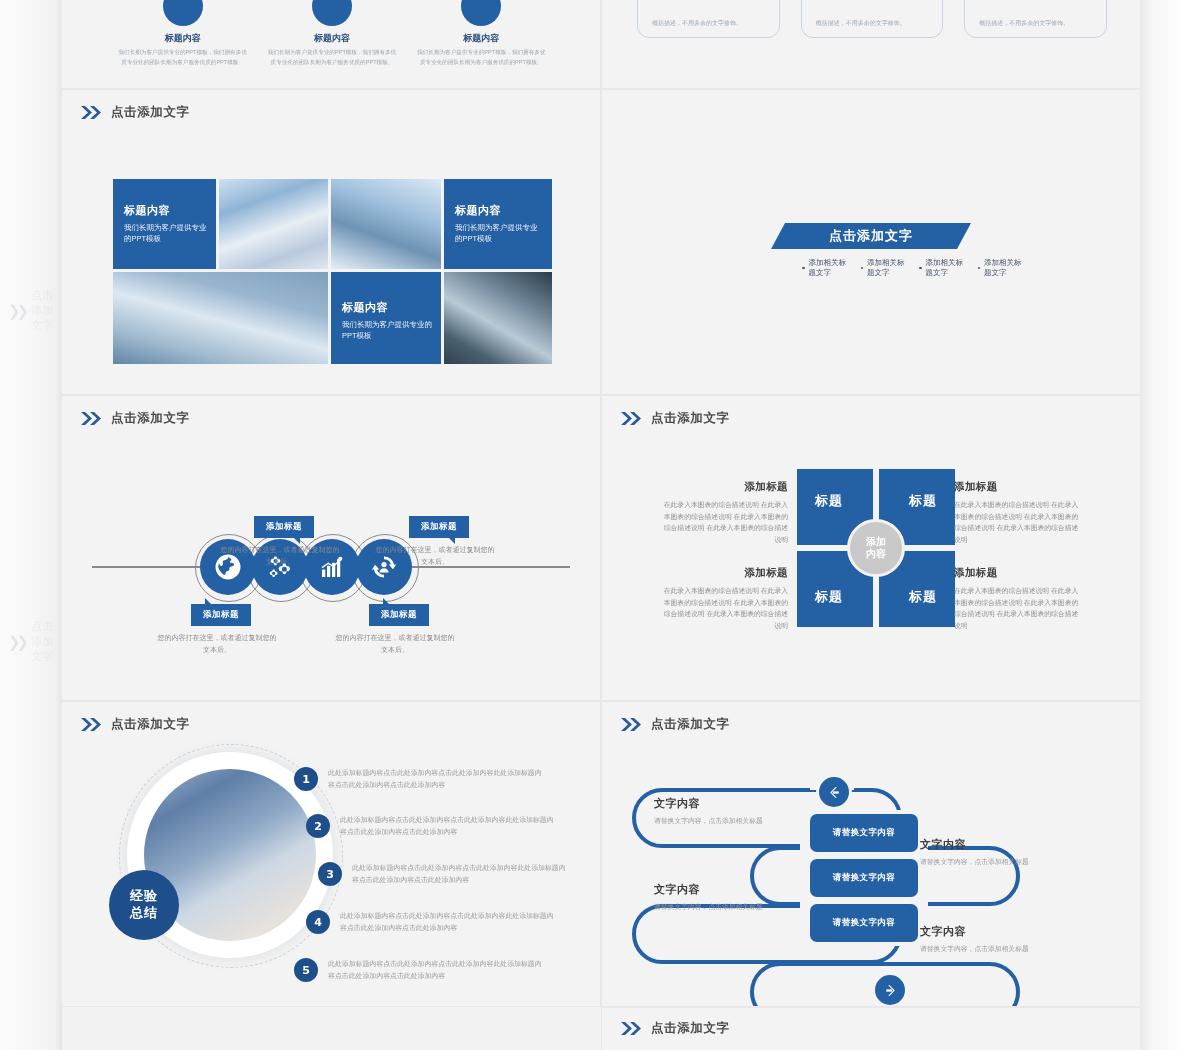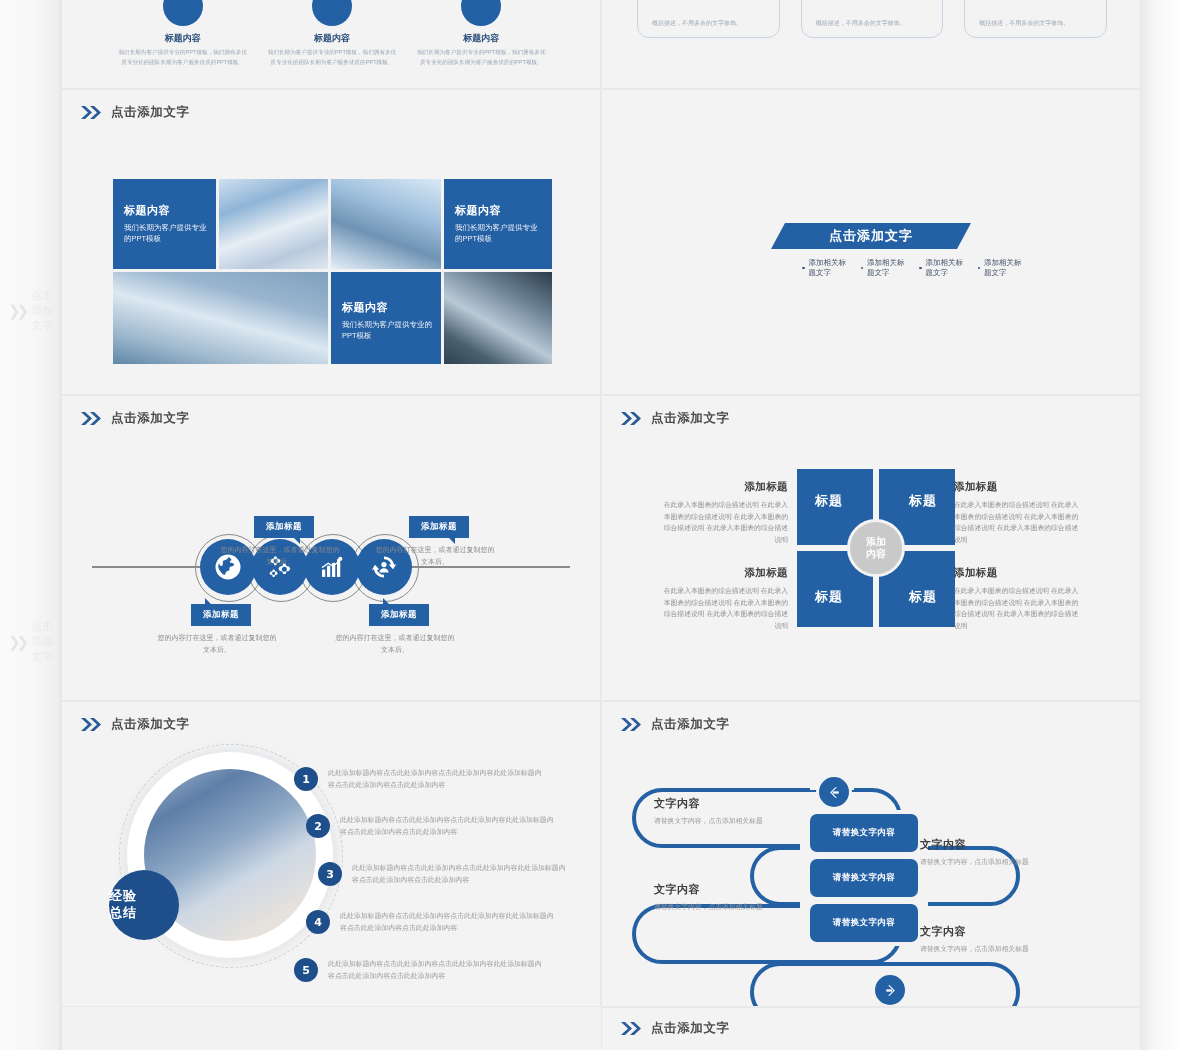--- a/index.html
+++ b/index.html
@@ -116,21 +116,21 @@
 
   
   .ex{position:absolute;left:0;top:0;width:538px;height:304px;}
   .ex-dash{position:absolute;left:57px;top:42px;width:222px;height:222px;
     border:1.5px dashed #cfcfcf;border-radius:50%;}
   .ex-white{position:absolute;left:65px;top:50px;width:206px;height:206px;border-radius:50%;
     background:#ffffff;box-shadow:0 0 14px rgba(120,140,170,.20);}
   .ex-photo{position:absolute;left:82px;top:67px;width:172px;height:172px;border-radius:50%;
     background:linear-gradient(150deg,#9fb3cc 0%,#5f7fa8 22%,#8fa9c6 45%,#cdd8e4 62%,#e8e2dc 85%,#d5cdc6 100%);}
   .ex-badge{position:absolute;left:47px;top:168px;width:70px;height:70px;border-radius:50%;
-    background:#1f4f8b;color:#fff;display:flex;flex-direction:column;justify-content:center;
+    background:#1f4f8b;color:#fff;display:flex;flex-direction:column;align-items:center;justify-content:center;
     font-size:13px;font-weight:bold;line-height:1.3;letter-spacing:1px;}
   .ex-items{position:absolute;left:232px;top:50px;width:300px;}
   .ex-item{position:absolute;display:flex;align-items:center;gap:10px;}
   .ex-num{width:24px;height:24px;border-radius:50%;background:#1f4f8b;color:#fff;
     display:flex;align-items:center;justify-content:center;font-size:11px;font-weight:bold;flex:none;
     font-family:"DejaVu Sans",sans-serif;}
   .ex-tx{font-size:6.9px;color:#9a9a9a;line-height:1.75;width:218px;}
   .ex-i1{left:0;top:15px;}   .ex-i2{left:12px;top:62px;}
   .ex-i3{left:24px;top:110px;} .ex-i4{left:12px;top:158px;}
   .ex-i5{left:0;top:206px;}

